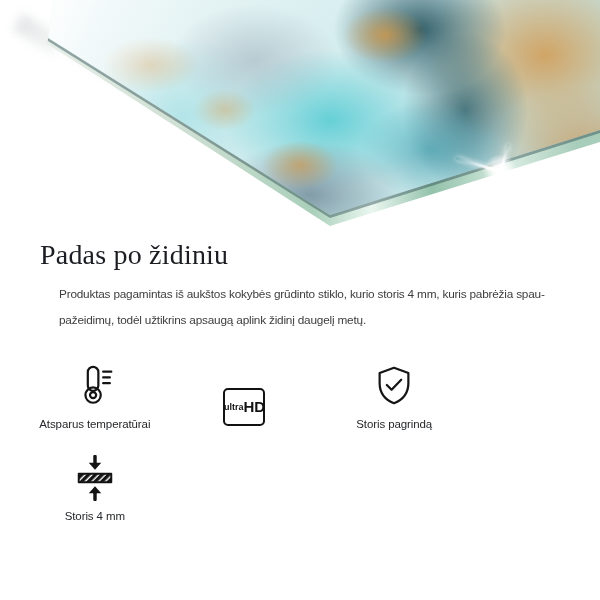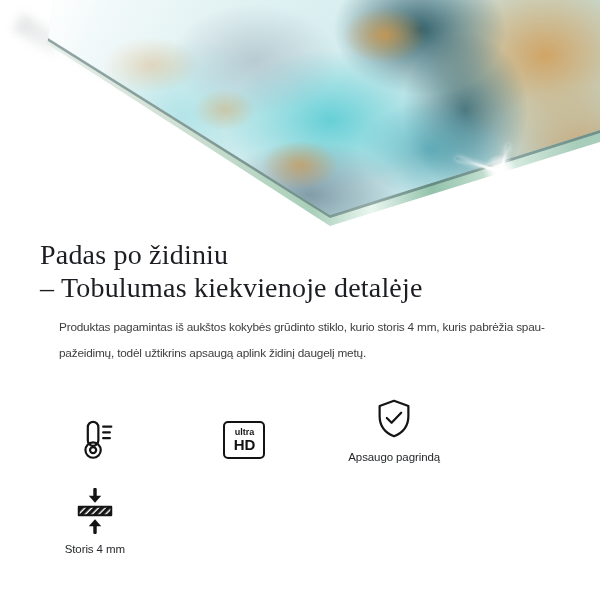--- a/index.html
+++ b/index.html
@@ -59,21 +59,21 @@
 
   
   .features{margin:16px 20px 0 20px;display:grid;grid-template-columns:repeat(3,1fr);}
   .feature{height:82px;display:flex;flex-direction:column;align-items:center;
      justify-content:flex-end;padding-bottom:10px;}
   .feature-label{margin-top:8px;font-size:11.5px;color:#26282b;letter-spacing:-.1px;
      line-height:14px;text-align:center;}
   .ic{width:46px;height:46px;stroke:#141414;fill:none;stroke-width:2.3;
      stroke-linecap:round;stroke-linejoin:round;}
   .hd-box{width:38px;height:34px;border:2.5px solid #121212;border-radius:5px;
-     display:flex;flex-direction:column;align-items:center;justify-content:center;
+     display:flex;flex-direction:row;align-items:center;justify-content:center;
      margin:5px 0;}
   .hd-small{font-size:9px;font-weight:700;color:#121212;line-height:9px;}
   .hd-big{font-size:15px;font-weight:700;color:#121212;line-height:16px;text-align:right;}
   .stripes{width:42px;height:32px;margin:7px 0;
      background:repeating-linear-gradient(135deg,#141414 0 4.5px,transparent 4.5px 10.5px);
      clip-path:polygon(100% 0,100% 100%,0 100%);}
 </style>
 </head>
 <body>
 
@@ -87,54 +87,54 @@
     <div class="edge-line"></div>
     <div class="sparkle">
       <span class="sp-glow"></span>
       <span class="sp-h"></span>
       <span class="sp-v"></span>
     </div>
   </section>
 
   <h1>
     <span class="t-line">Padas po židiniu</span>
-    <span class="t-line">– Tobulumas kiekvienoje detalėje</span>
   </h1>
 
   <p class="desc">
     <span class="d-line">Produktas pagamintas iš aukštos kokybės grūdinto stiklo, kurio storis 4 mm, kuris pabrėžia spau-</span>
     <span class="d-line">pažeidimų, todėl užtikrins apsaugą aplink židinį daugelį metų.</span>
   </p>
 
   <div class="features">
 
     <div class="feature">
       <svg class="ic" viewBox="0 0 48 48">
         <rect x="16.5" y="4" width="11" height="25" rx="5.5"></rect>
         <circle cx="22" cy="33.5" r="8"></circle>
         <circle cx="22" cy="33.5" r="3.2"></circle>
         <line x1="32.5" y1="9" x2="41" y2="9"></line>
         <line x1="32.5" y1="15" x2="39.5" y2="15"></line>
         <line x1="32.5" y1="21" x2="39.5" y2="21"></line>
       </svg>
+      <div class="feature-label">Atsparus temperatūrai</div>
     </div>
 
     <div class="feature">
       <div class="hd-box">
         <span class="hd-small">ultra</span>
         <span class="hd-big">HD</span>
       </div>
     </div>
 
     <div class="feature">
       <svg class="ic" viewBox="0 0 48 48">
         <path d="M24 5 L39 10.5 V21 C39 31.5 32.5 38.5 24 42 C15.5 38.5 9 31.5 9 21 V10.5 Z"></path>
         <polyline points="16.5,23 21.5,28 31.5,17.5"></polyline>
       </svg>
-      <div class="feature-label">Apsaugo pagrindą</div>
+      <div class="feature-label">Storis pagrindą</div>
     </div>
 
 
 
     <div class="feature">
       <svg class="ic" viewBox="0 0 48 48">
         <defs>
           <pattern id="hch" width="5" height="5" patternUnits="userSpaceOnUse" patternTransform="rotate(45 0 0)">
             <rect width="2.4" height="5" fill="#141414"></rect>
           </pattern>

